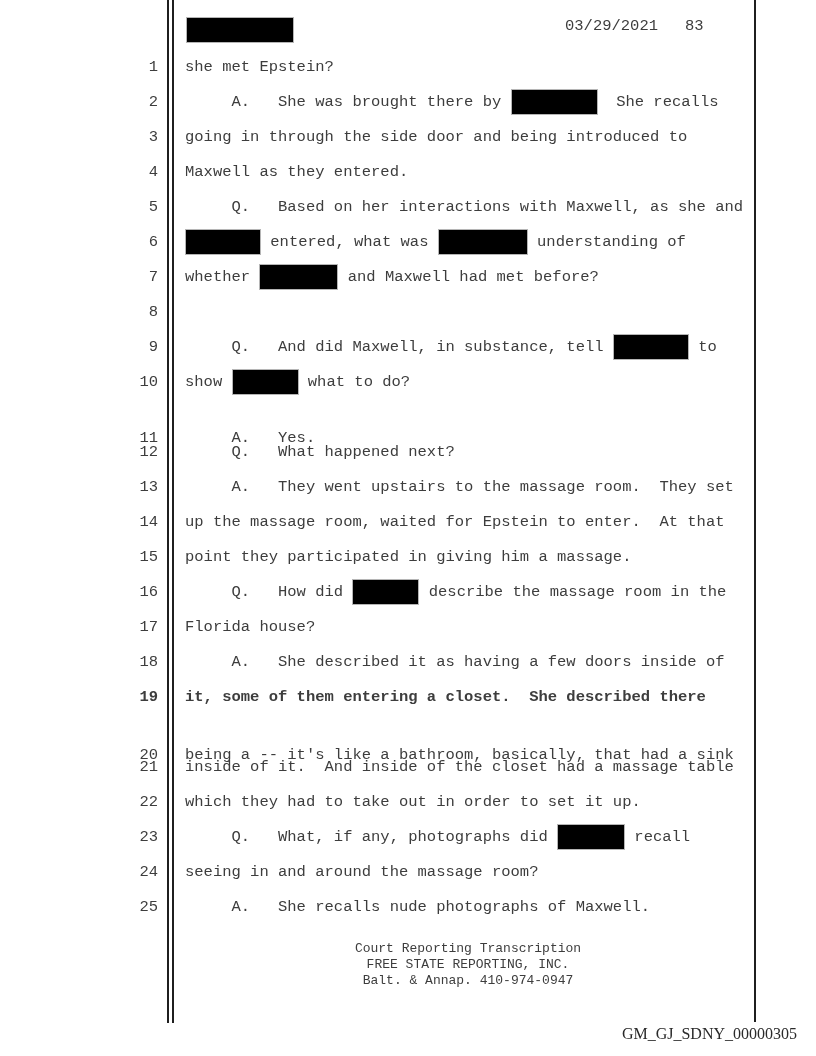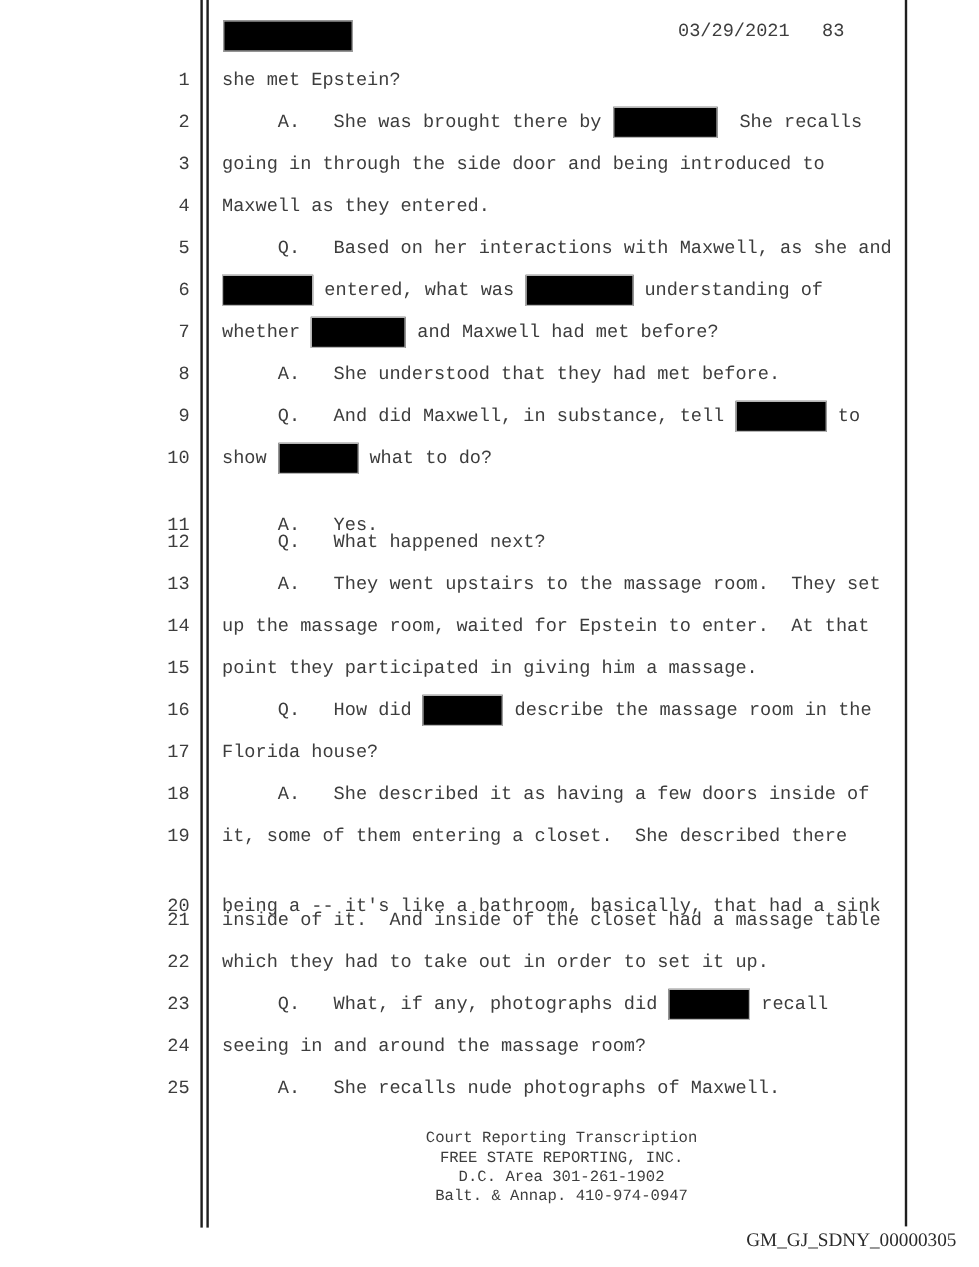--- a/index.html
+++ b/index.html
@@ -65,42 +65,41 @@
   </div>
 
   <div>
       <div class="line-row" style="top: 53px;"><span class="line-no">1</span><span class="seg">she met Epstein?</span></div>
       <div class="line-row" style="top: 88px;"><span class="line-no">2</span><span class="seg">     A.   She was brought there by </span><span class="redaction" style="width: 87px;"></span><span class="seg">  She recalls</span></div>
       <div class="line-row" style="top: 123px;"><span class="line-no">3</span><span class="seg">going in through the side door and being introduced to</span></div>
       <div class="line-row" style="top: 158px;"><span class="line-no">4</span><span class="seg">Maxwell as they entered.</span></div>
       <div class="line-row" style="top: 193px;"><span class="line-no">5</span><span class="seg">     Q.   Based on her interactions with Maxwell, as she and</span></div>
       <div class="line-row" style="top: 228px;"><span class="line-no">6</span><span class="redaction" style="width: 76px;"></span><span class="seg"> entered, what was </span><span class="redaction" style="width: 90px;"></span><span class="seg"> understanding of</span></div>
       <div class="line-row" style="top: 263px;"><span class="line-no">7</span><span class="seg">whether </span><span class="redaction" style="width: 79px;"></span><span class="seg"> and Maxwell had met before?</span></div>
-      <div class="line-row" style="top: 298px;"><span class="line-no">8</span><span class="seg">     A.   She understood that they had met before.</span></div>
+      <div class="line-row" style="top: 298px;"><span class="line-no">8</span></div>
       <div class="line-row" style="top: 333px;"><span class="line-no">9</span><span class="seg">     Q.   And did Maxwell, in substance, tell </span><span class="redaction" style="width: 76px;"></span><span class="seg"> to</span></div>
       <div class="line-row" style="top: 368px;"><span class="line-no">10</span><span class="seg">show </span><span class="redaction" style="width: 67px;"></span><span class="seg"> what to do?</span></div>
       <div class="line-row" style="top: 380px; margin-top: 44px;"><span class="line-no">11</span><span class="seg">     A.   Yes.</span></div>
       <div class="line-row" style="top: 438px;"><span class="line-no">12</span><span class="seg">     Q.   What happened next?</span></div>
       <div class="line-row" style="top: 473px;"><span class="line-no">13</span><span class="seg">     A.   They went upstairs to the massage room.  They set</span></div>
       <div class="line-row" style="top: 508px;"><span class="line-no">14</span><span class="seg">up the massage room, waited for Epstein to enter.  At that</span></div>
       <div class="line-row" style="top: 543px;"><span class="line-no">15</span><span class="seg">point they participated in giving him a massage.</span></div>
       <div class="line-row" style="top: 578px;"><span class="line-no">16</span><span class="seg">     Q.   How did </span><span class="redaction" style="width: 67px;"></span><span class="seg"> describe the massage room in the</span></div>
       <div class="line-row" style="top: 613px;"><span class="line-no">17</span><span class="seg">Florida house?</span></div>
       <div class="line-row" style="top: 648px;"><span class="line-no">18</span><span class="seg">     A.   She described it as having a few doors inside of</span></div>
-      <div class="line-row" style="top: 683px;"><span class="line-no">19</span><span class="seg">it, some of them entering a closet.  She described there</span></div>
+      <div class="line-row" style="top: 683px; font-weight: bold;"><span class="line-no">19</span><span class="seg">it, some of them entering a closet.  She described there</span></div>
       <div class="line-row" style="top: 741px;"><span class="line-no">20</span><span class="seg">being a -- it's like a bathroom, basically, that had a sink</span></div>
       <div class="line-row" style="top: 753px;"><span class="line-no">21</span><span class="seg">inside of it.  And inside of the closet had a massage table</span></div>
       <div class="line-row" style="top: 788px;"><span class="line-no">22</span><span class="seg">which they had to take out in order to set it up.</span></div>
       <div class="line-row" style="top: 823px;"><span class="line-no">23</span><span class="seg">     Q.   What, if any, photographs did </span><span class="redaction" style="width: 68px;"></span><span class="seg"> recall</span></div>
       <div class="line-row" style="top: 858px;"><span class="line-no">24</span><span class="seg">seeing in and around the massage room?</span></div>
       <div class="line-row" style="top: 893px;"><span class="line-no">25</span><span class="seg">     A.   She recalls nude photographs of Maxwell.</span></div>
     </div>
 
   <div class="footer">
     <div>Court Reporting  Transcription</div>
     <div>FREE STATE REPORTING, INC.</div>
-    <div>D.C. Area 301-261-1902</div>
     <div>Balt. &amp; Annap. 410-974-0947</div>
   </div>
 
   <div class="bates">GM_GJ_SDNY_00000305</div>
 
 </div>
 
 </body></html>

